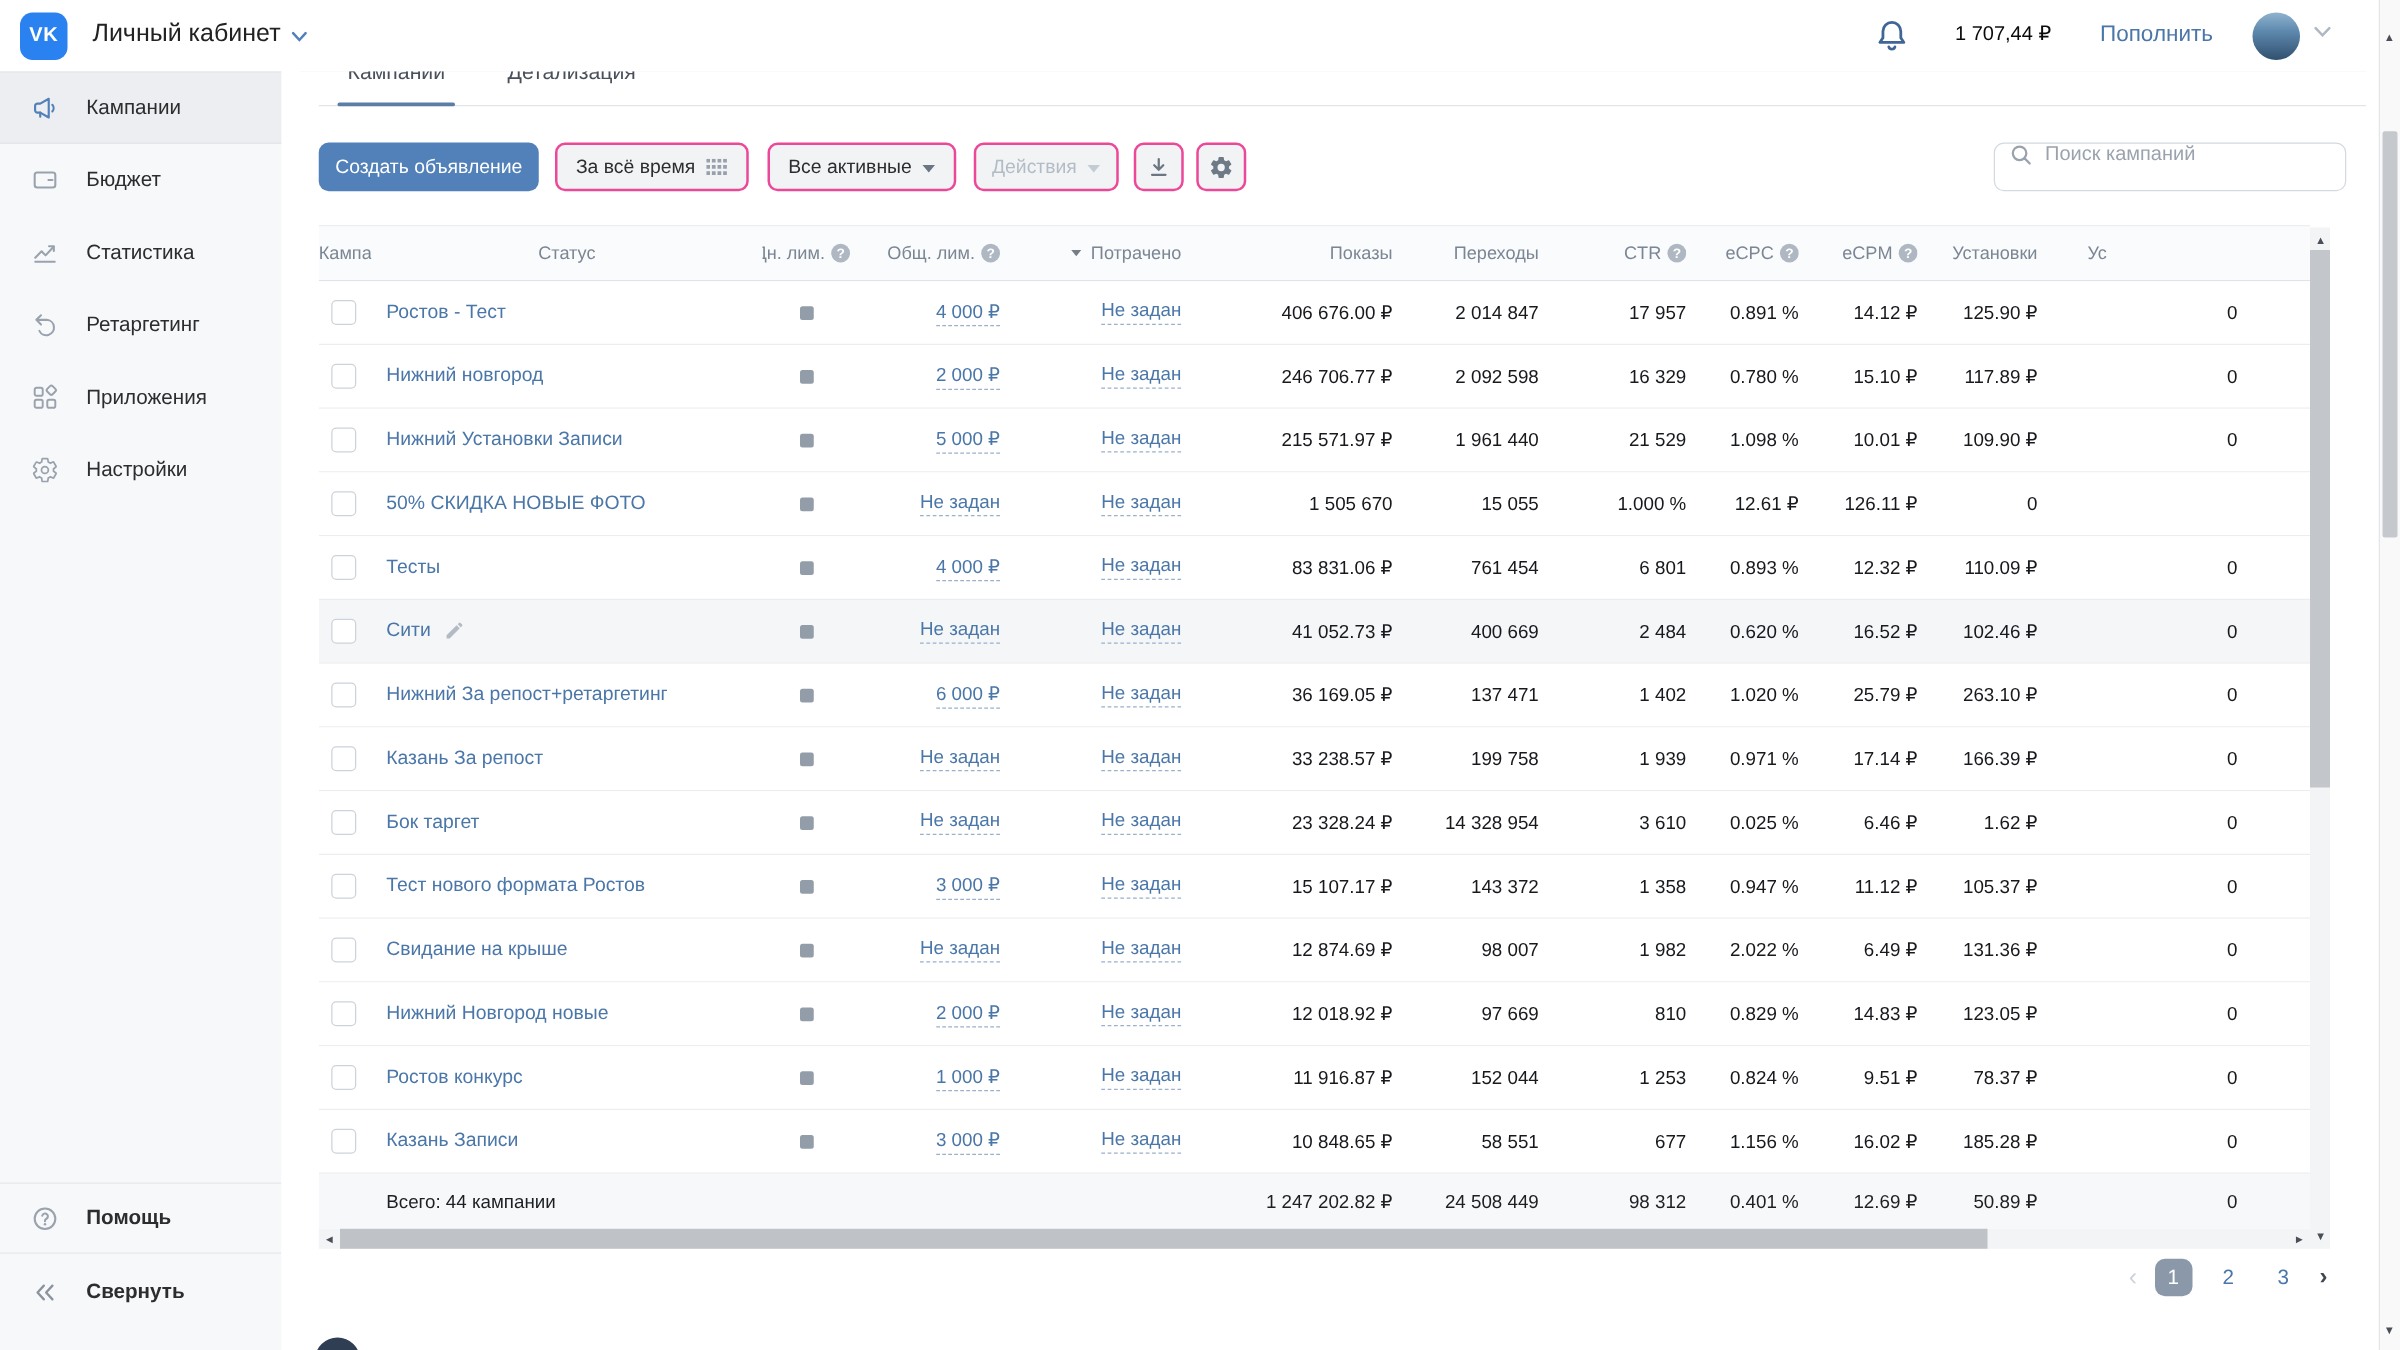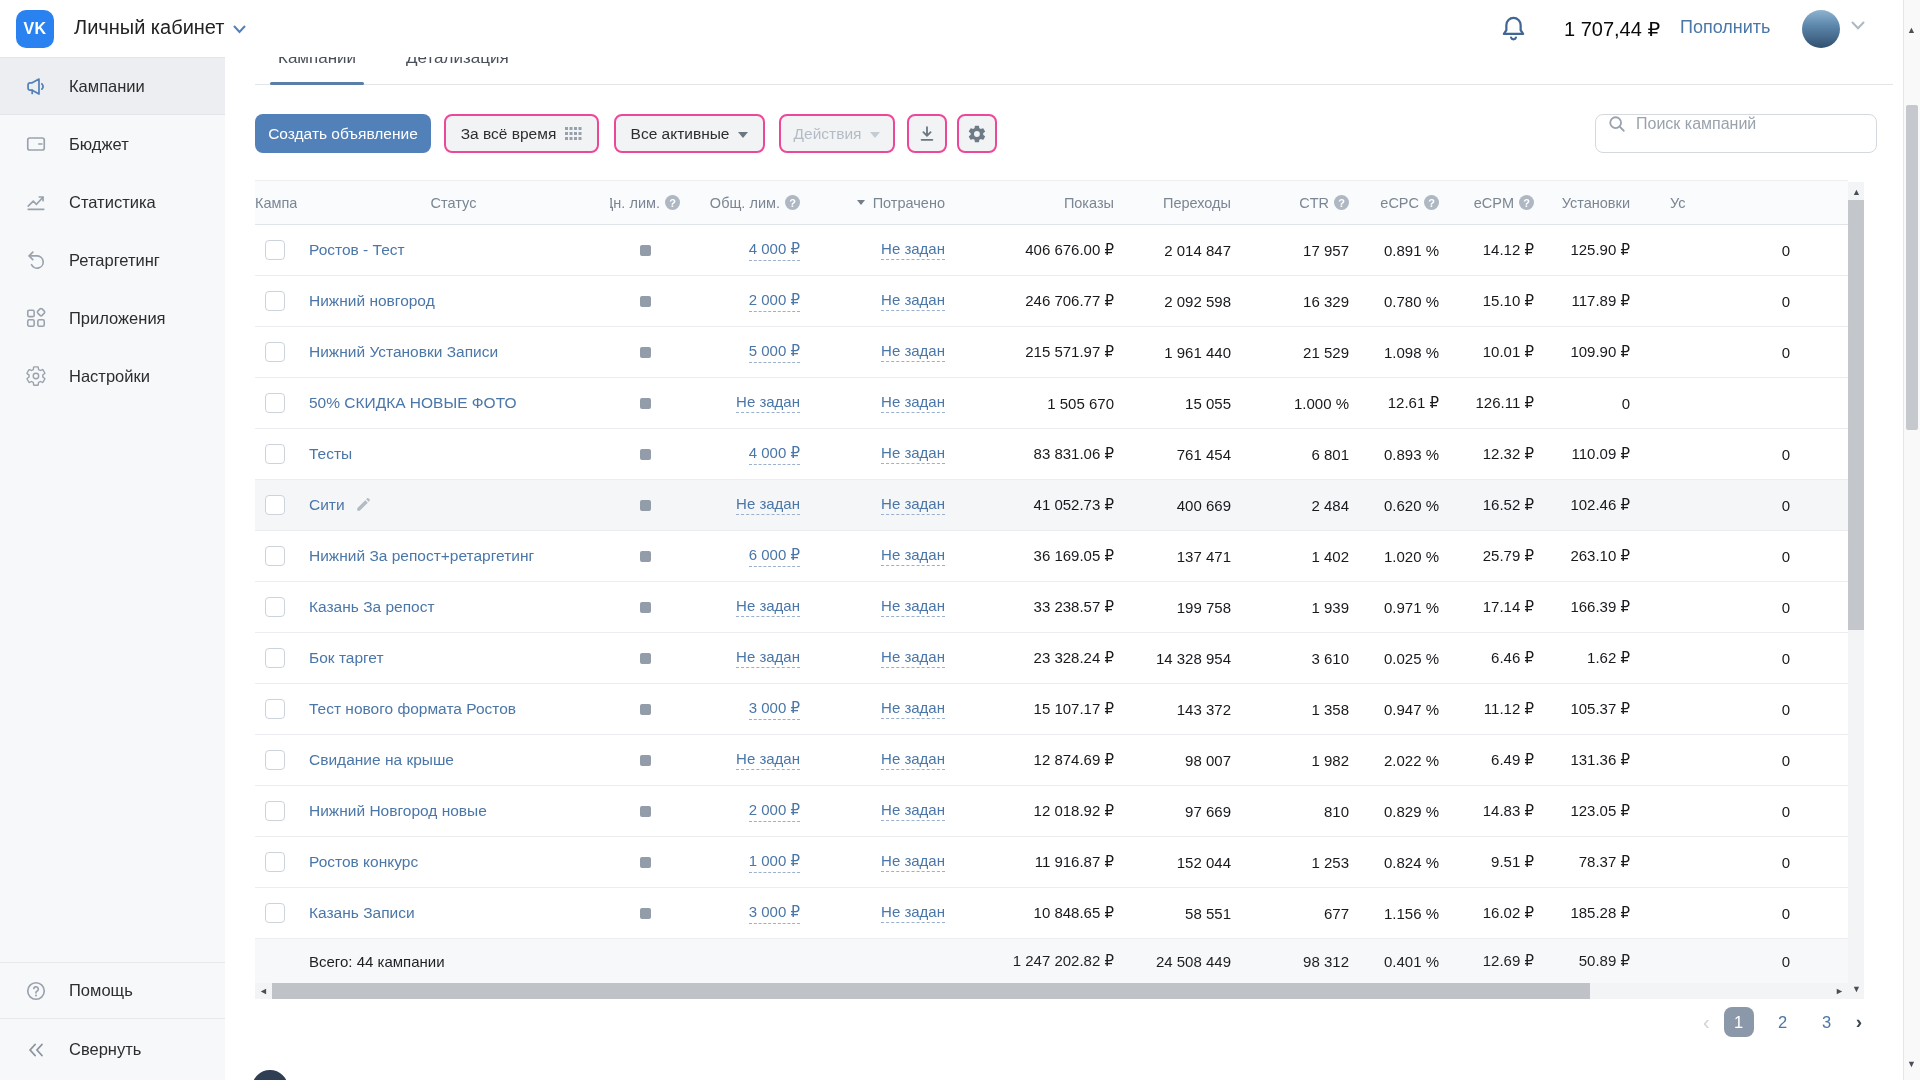--- a/index.html
+++ b/index.html
@@ -8,35 +8,35 @@
   .page { position:relative; width:1920px; height:1080px; overflow:hidden; background:#fff; }
 
   
   .top-header { position:absolute; left:0; top:0; width:1920px; height:57px; background:#fff; z-index:50; }
   .vk-logo { position:absolute; left:16px; top:10px; width:38px; height:38px; border-radius:10px;
              background:#2a82f0; color:#fff; font-weight:bold; font-size:16px;
              display:flex; align-items:center; justify-content:center; letter-spacing:.5px; }
   .cab-title { position:absolute; left:74px; top:16px; font-size:20px; color:#222; display:flex; align-items:center; gap:9px; cursor:pointer; }
   .cab-title .chev { margin-top:3px; }
   .bell { position:absolute; left:1500px; top:15px; width:28px; height:30px; cursor:pointer; }
-  .balance { position:absolute; left:1564px; top:17px; font-size:20px; color:#0a0a0a; }
+  .balance { position:absolute; left:1564px; top:17px; font-size:16px; color:#0a0a0a; }
   .topup { position:absolute; left:1680px; top:17px; font-size:18px; color:#4a76a8; cursor:pointer; }
   .avatar { position:absolute; left:1802px; top:10px; width:38px; height:38px; border-radius:50%;
             background:linear-gradient(180deg,#8fb3cf 0%,#5d88ad 40%,#31506f 100%); cursor:pointer; }
   .avatar-chev { position:absolute; left:1851px; top:21px; }
   .header-edge { position:absolute; left:240px; top:56px; width:1653px; height:1px; background:#e2e4e8; z-index:5; }
 
   
   .sidebar { position:absolute; left:0; top:57px; width:225px; height:1023px; background:#f7f8fa; z-index:40; }
   .side-item { height:58px; display:flex; align-items:center; padding-left:24px; gap:21px;
                font-size:16.5px; color:#2c2d2e; cursor:pointer; }
   .side-item .icon { width:24px; height:24px; color:#99a2ad; display:flex; align-items:center; justify-content:center; }
   .side-item.active { background:#eceef1; border-top:1px solid #e2e4e8; border-bottom:1px solid #e2e4e8; }
   .side-item.active .icon { color:#5181b8; }
-  .side-footer { position:absolute; left:0; bottom:0; width:225px; }
+  .side-footer { position:absolute; left:0; bottom:16px; width:225px;font-weight:bold; }
   .side-footer .side-item { border-top:1px solid #e7e8ec; height:56px; }
   .side-footer .side-item:last-child { height:62px; }
 
   
   .tabs { position:absolute; left:270px; top:34px; display:flex; gap:34px; z-index:4; }
   .tab { position:relative; height:49px; padding:14px 8px 0 8px; font-size:17px; color:#49505a; cursor:pointer; }
   .tab.active::after { content:""; position:absolute; left:0; right:0; bottom:-2px; height:3px; background:#5b7ea6; border-radius:2px; }
   .tabline { position:absolute; left:255px; top:84px; width:1638px; height:1px; background:#e3e6e9; z-index:3; }
 
   

